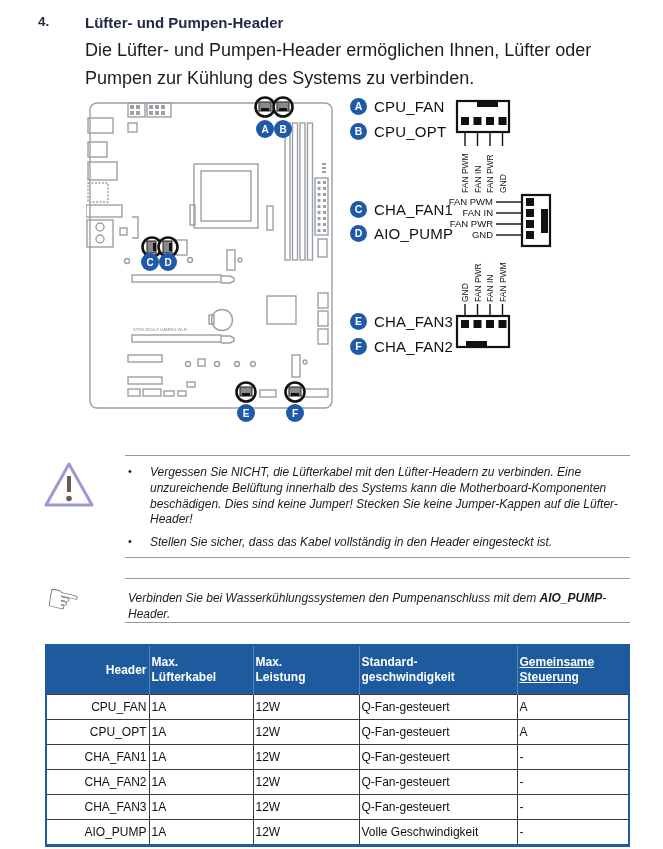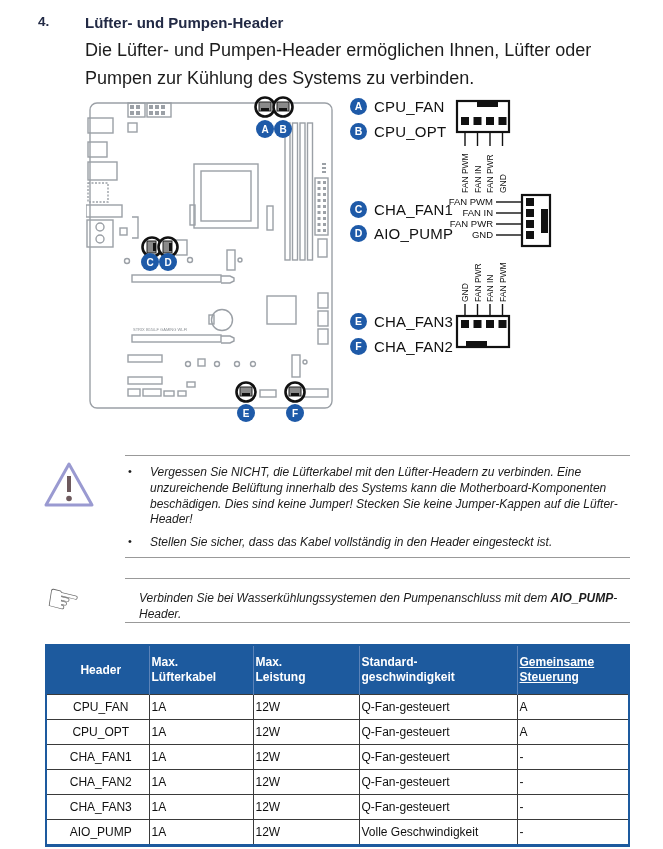--- a/index.html
+++ b/index.html
@@ -22,21 +22,21 @@
   .bullet-item{display:flex;margin-bottom:7px;}
   .bullet-dot{width:22px;flex:0 0 22px;font-size:11px;}
   .hand-glyph{font-size:38px;color:#666;transform:rotate(14deg);display:inline-block;}
   
   table.fan{border-collapse:collapse;table-layout:fixed;width:583px;
             border:2px solid #1d5a9e;border-bottom:3px solid #1d5a9e;}
   table.fan th{background:#1d5a9e;color:#fff;font-size:12px;font-weight:bold;
                text-align:left;vertical-align:middle;height:44px;padding:2px 2px;
                border-right:1px solid #5c83b8;}
   table.fan th:last-child{border-right:none;text-decoration:underline;}
-  table.fan th.left, table.fan td.left{text-align:center;padding-left:8px;}
+  table.fan th.left, table.fan td.left{text-align:right;padding-left:8px;}
   table.fan td{border:1px solid #3a3a3a;font-size:12px;height:22px;
                text-align:left;vertical-align:middle;padding:1px 2px;color:#111;}
   table.fan th span{display:block;line-height:1.25;}
 </style>
 </head>
 <body>
 
 <div id="page">
 
   <div class="abs sec-num">4.</div>
@@ -310,21 +310,21 @@
       <span class="bullet-dot">•</span>
       <span class="note-text" style="width:478px">Stellen Sie sicher, dass das Kabel vollständig in den Header eingesteckt ist.</span>
     </div>
   </div>
   <div class="abs rule" style="left:125px;top:557px;width:505px"></div>
 
   <div class="abs" style="left:46px;top:578px">
     <span class="hand-glyph">☞</span>
   </div>
   <div class="abs rule" style="left:125px;top:578px;width:505px"></div>
-  <div class="abs note-text" style="left:139px;top:591px;width:502px">
+  <div class="abs note-text" style="left:128px;top:591px;width:502px">
     <span>Verbinden Sie bei Wasserkühlungssystemen den Pumpenanschluss mit dem </span><b>AIO_PUMP</b><span>-Header.</span>
   </div>
   <div class="abs rule" style="left:125px;top:622px;width:505px"></div>
 
   <table class="fan abs" style="left:45px;top:644px">
     <colgroup>
         <col style="width:103px">
         <col style="width:104px">
         <col style="width:106px">
         <col style="width:158px">

